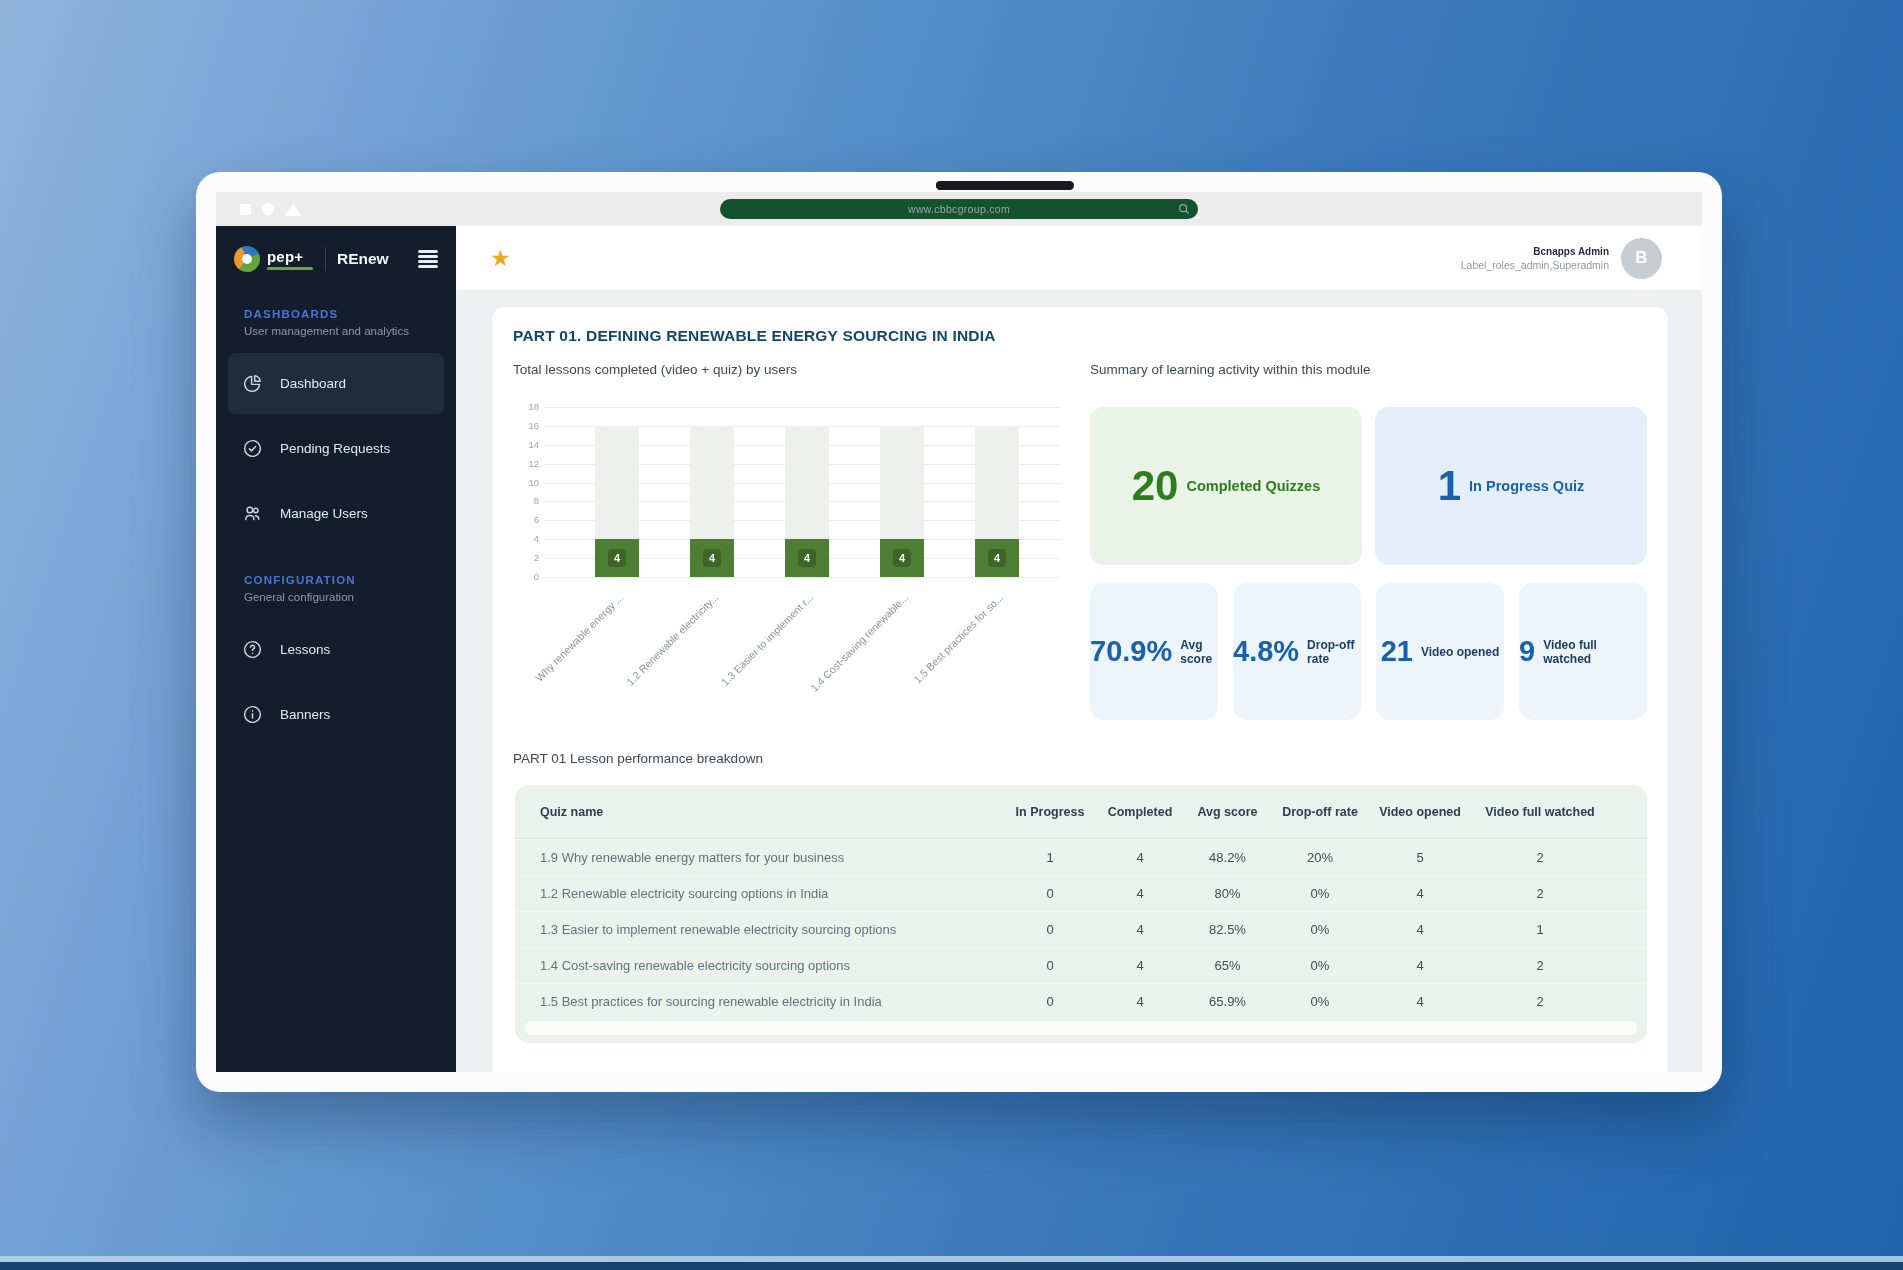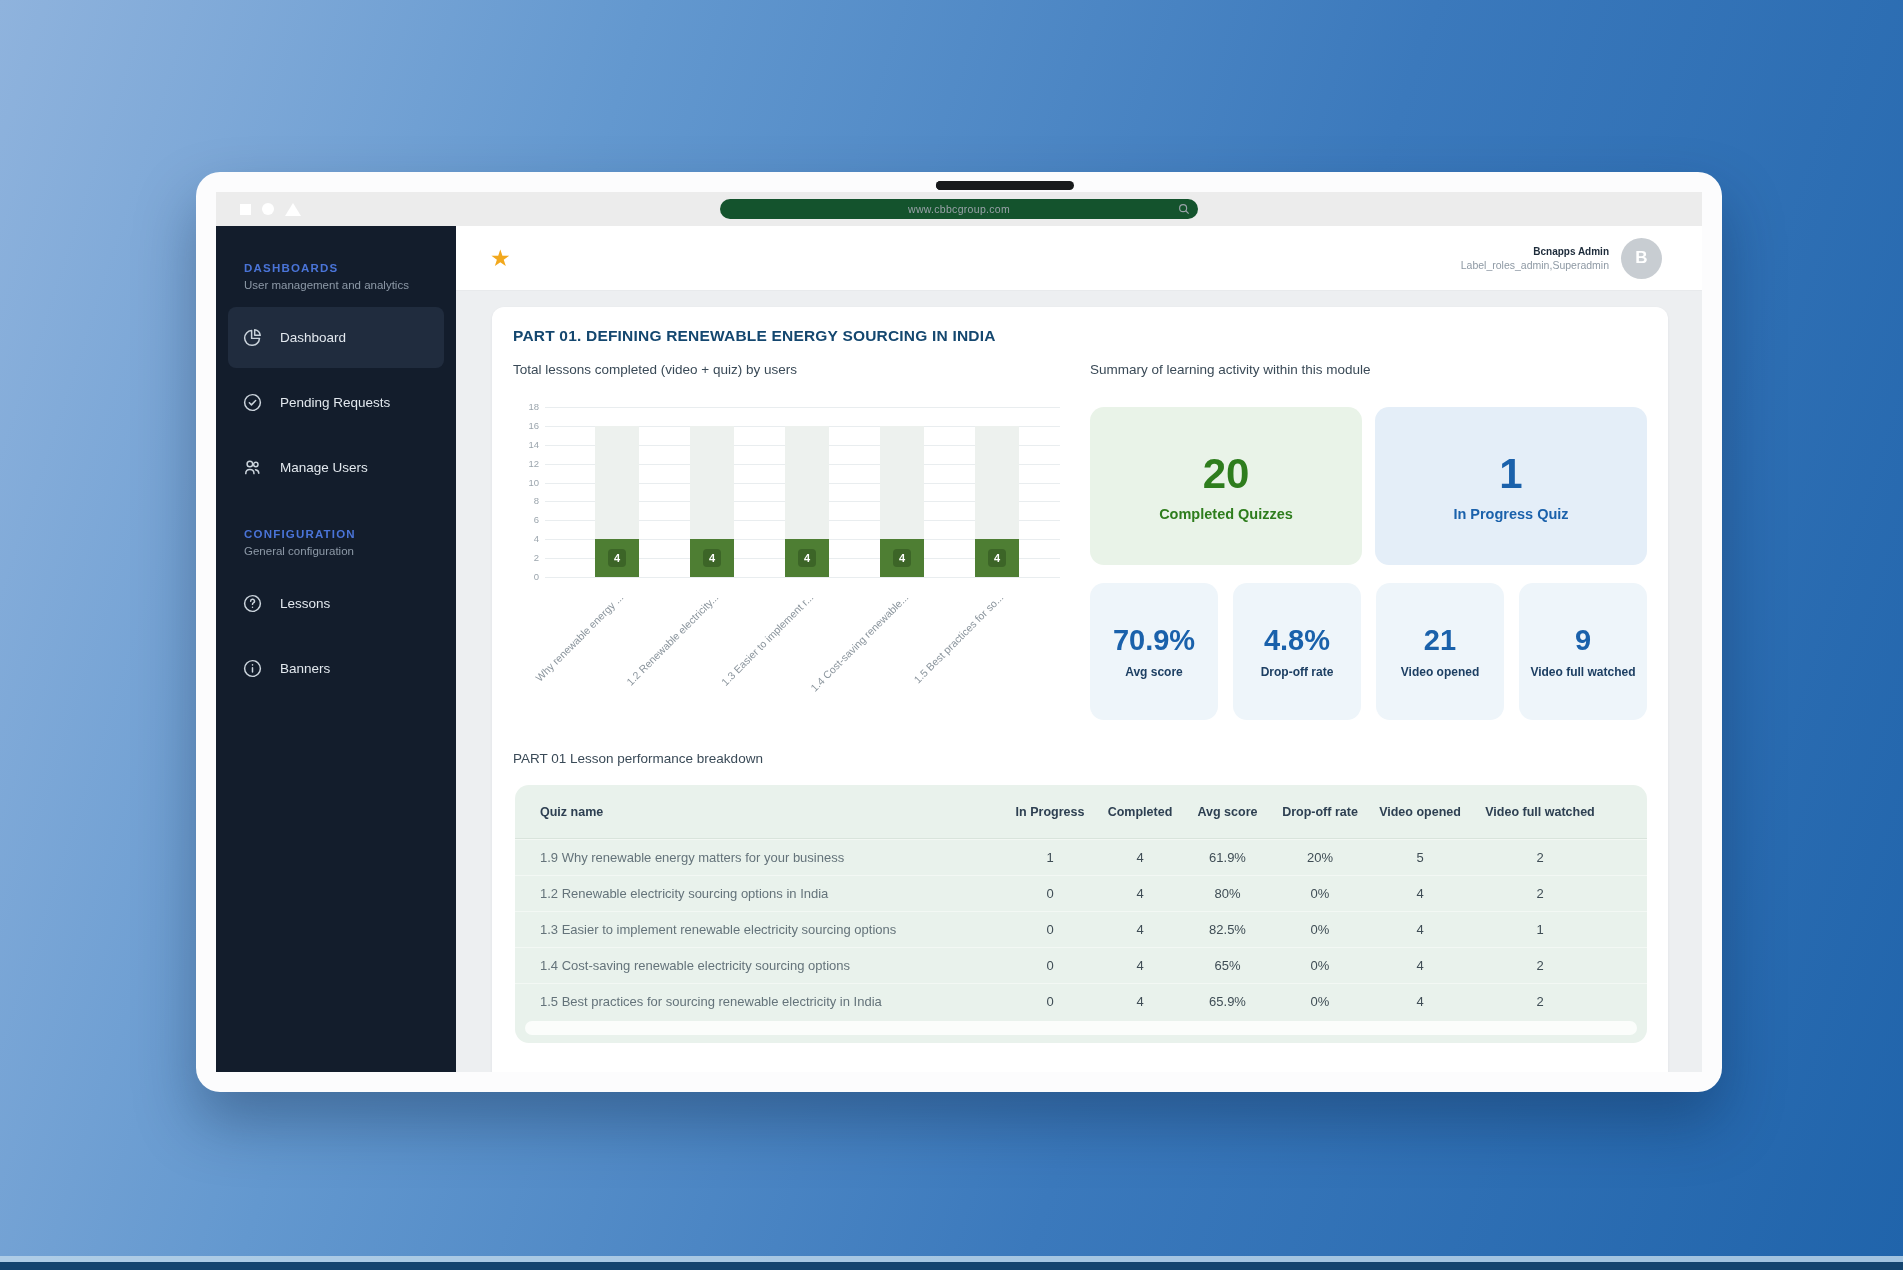--- a/index.html
+++ b/index.html
@@ -79,21 +79,21 @@
   .tick-label { position:absolute; width:26px; text-align:right; font-size:9.5px; color:#9ba5ad; }
   .gridline { position:absolute; left:32px; width:515px; height:1px; background:#e9edef; }
   .bar-bg { position:absolute; width:44px; background:#edf1ee; }
   .bar { position:absolute; width:44px; background:#4e7e33; }
   .bar-chip { position:absolute; width:18px; height:18px; border-radius:4px; background:#3c6527;
     color:#fff; font-size:11px; font-weight:bold; display:flex; align-items:center; justify-content:center; }
   .x-label { position:absolute; width:170px; text-align:right; font-size:10.5px; color:#8b959d; white-space:nowrap;
     transform:rotate(-45deg); transform-origin:100% 0; }
 
   
-  .stat-card { position:absolute; border-radius:14px; display:flex; flex-direction:column; align-items:center; justify-content:center; gap:8px; }
+  .stat-card { position:absolute; border-radius:14px; display:flex; flex-direction:row; align-items:center; justify-content:center; gap:8px; }
   .stat-card.big { width:272px; height:158px; top:100px; }
   .stat-card.small { width:128px; height:137px; top:276px; }
   .stat-card.green { background:#e9f3e8; }
   .stat-card.green .v { color:#2e7d1d; } .stat-card.green .l { color:#2e7d1d; }
   .stat-card.blue { background:#e4eef8; }
   .stat-card.blue .v { color:#1a61ab; } .stat-card.blue .l { color:#1a61ab;text-align:right; }
   .stat-card.light { background:#eef5fa; }
   .stat-card.light .v { color:#1a61ab; } .stat-card.light .l { color:#1d3f63; }
   .stat-card.big .v { font-size:42px; font-weight:bold; }
   .stat-card.big .l { font-size:14.5px; font-weight:600; }
@@ -138,20 +138,35 @@
             <circle cx="10.5" cy="10.5" r="6"></circle>
               <line x1="15" y1="15" x2="20" y2="20"></line>
           </svg>
         </span>
       </div>
     </div>
 
     <div class="app">
 
       <aside class="sidebar">
+        <div class="brand-row">
+          <span class="logo-mark"></span>
+          <span class="brand-stack">
+            <span class="brand-name"><span>pep+</span></span>
+            <span class="brand-tagline"></span>
+          </span>
+          <span class="brand-divider"></span>
+          <span class="brand-product">REnew</span>
+          <span class="hamburger">
+            <span></span>
+              <span></span>
+              <span></span>
+              <span></span>
+          </span>
+        </div>
 
         <nav class="nav">
           <div class="section-label">DASHBOARDS</div>
           <div class="section-sub">User management and analytics</div>
           <div class="nav-items">
             <div class="nav-item active">
               <span class="ic">
                 <svg viewBox="0 0 24 24">
                     <path d="M11 4a8.5 8.5 0 1 0 9 9h-9V4z"></path>
                     <path d="M14.5 3.2a7.3 7.3 0 0 1 6.3 6.3h-6.3V3.2z"></path>
@@ -313,21 +328,21 @@
                   <div class="hc">Completed</div>
                   <div class="hc">Avg score</div>
                   <div class="hc">Drop-off rate</div>
                   <div class="hc">Video opened</div>
                   <div class="hc">Video full watched</div>
                 </div>
                 <div class="t-grid t-row">
                   <div class="c name">1.9 Why renewable energy matters for your business</div>
                   <div class="c">1</div>
                   <div class="c">4</div>
-                  <div class="c">61.9%</div>
+                  <div class="c">48.2%</div>
                   <div class="c">20%</div>
                   <div class="c">5</div>
                   <div class="c">2</div>
                 </div>
                 <div class="t-grid t-row">
                   <div class="c name">1.2 Renewable electricity sourcing options in India</div>
                   <div class="c">0</div>
                   <div class="c">4</div>
                   <div class="c">80%</div>
                   <div class="c">0%</div>

